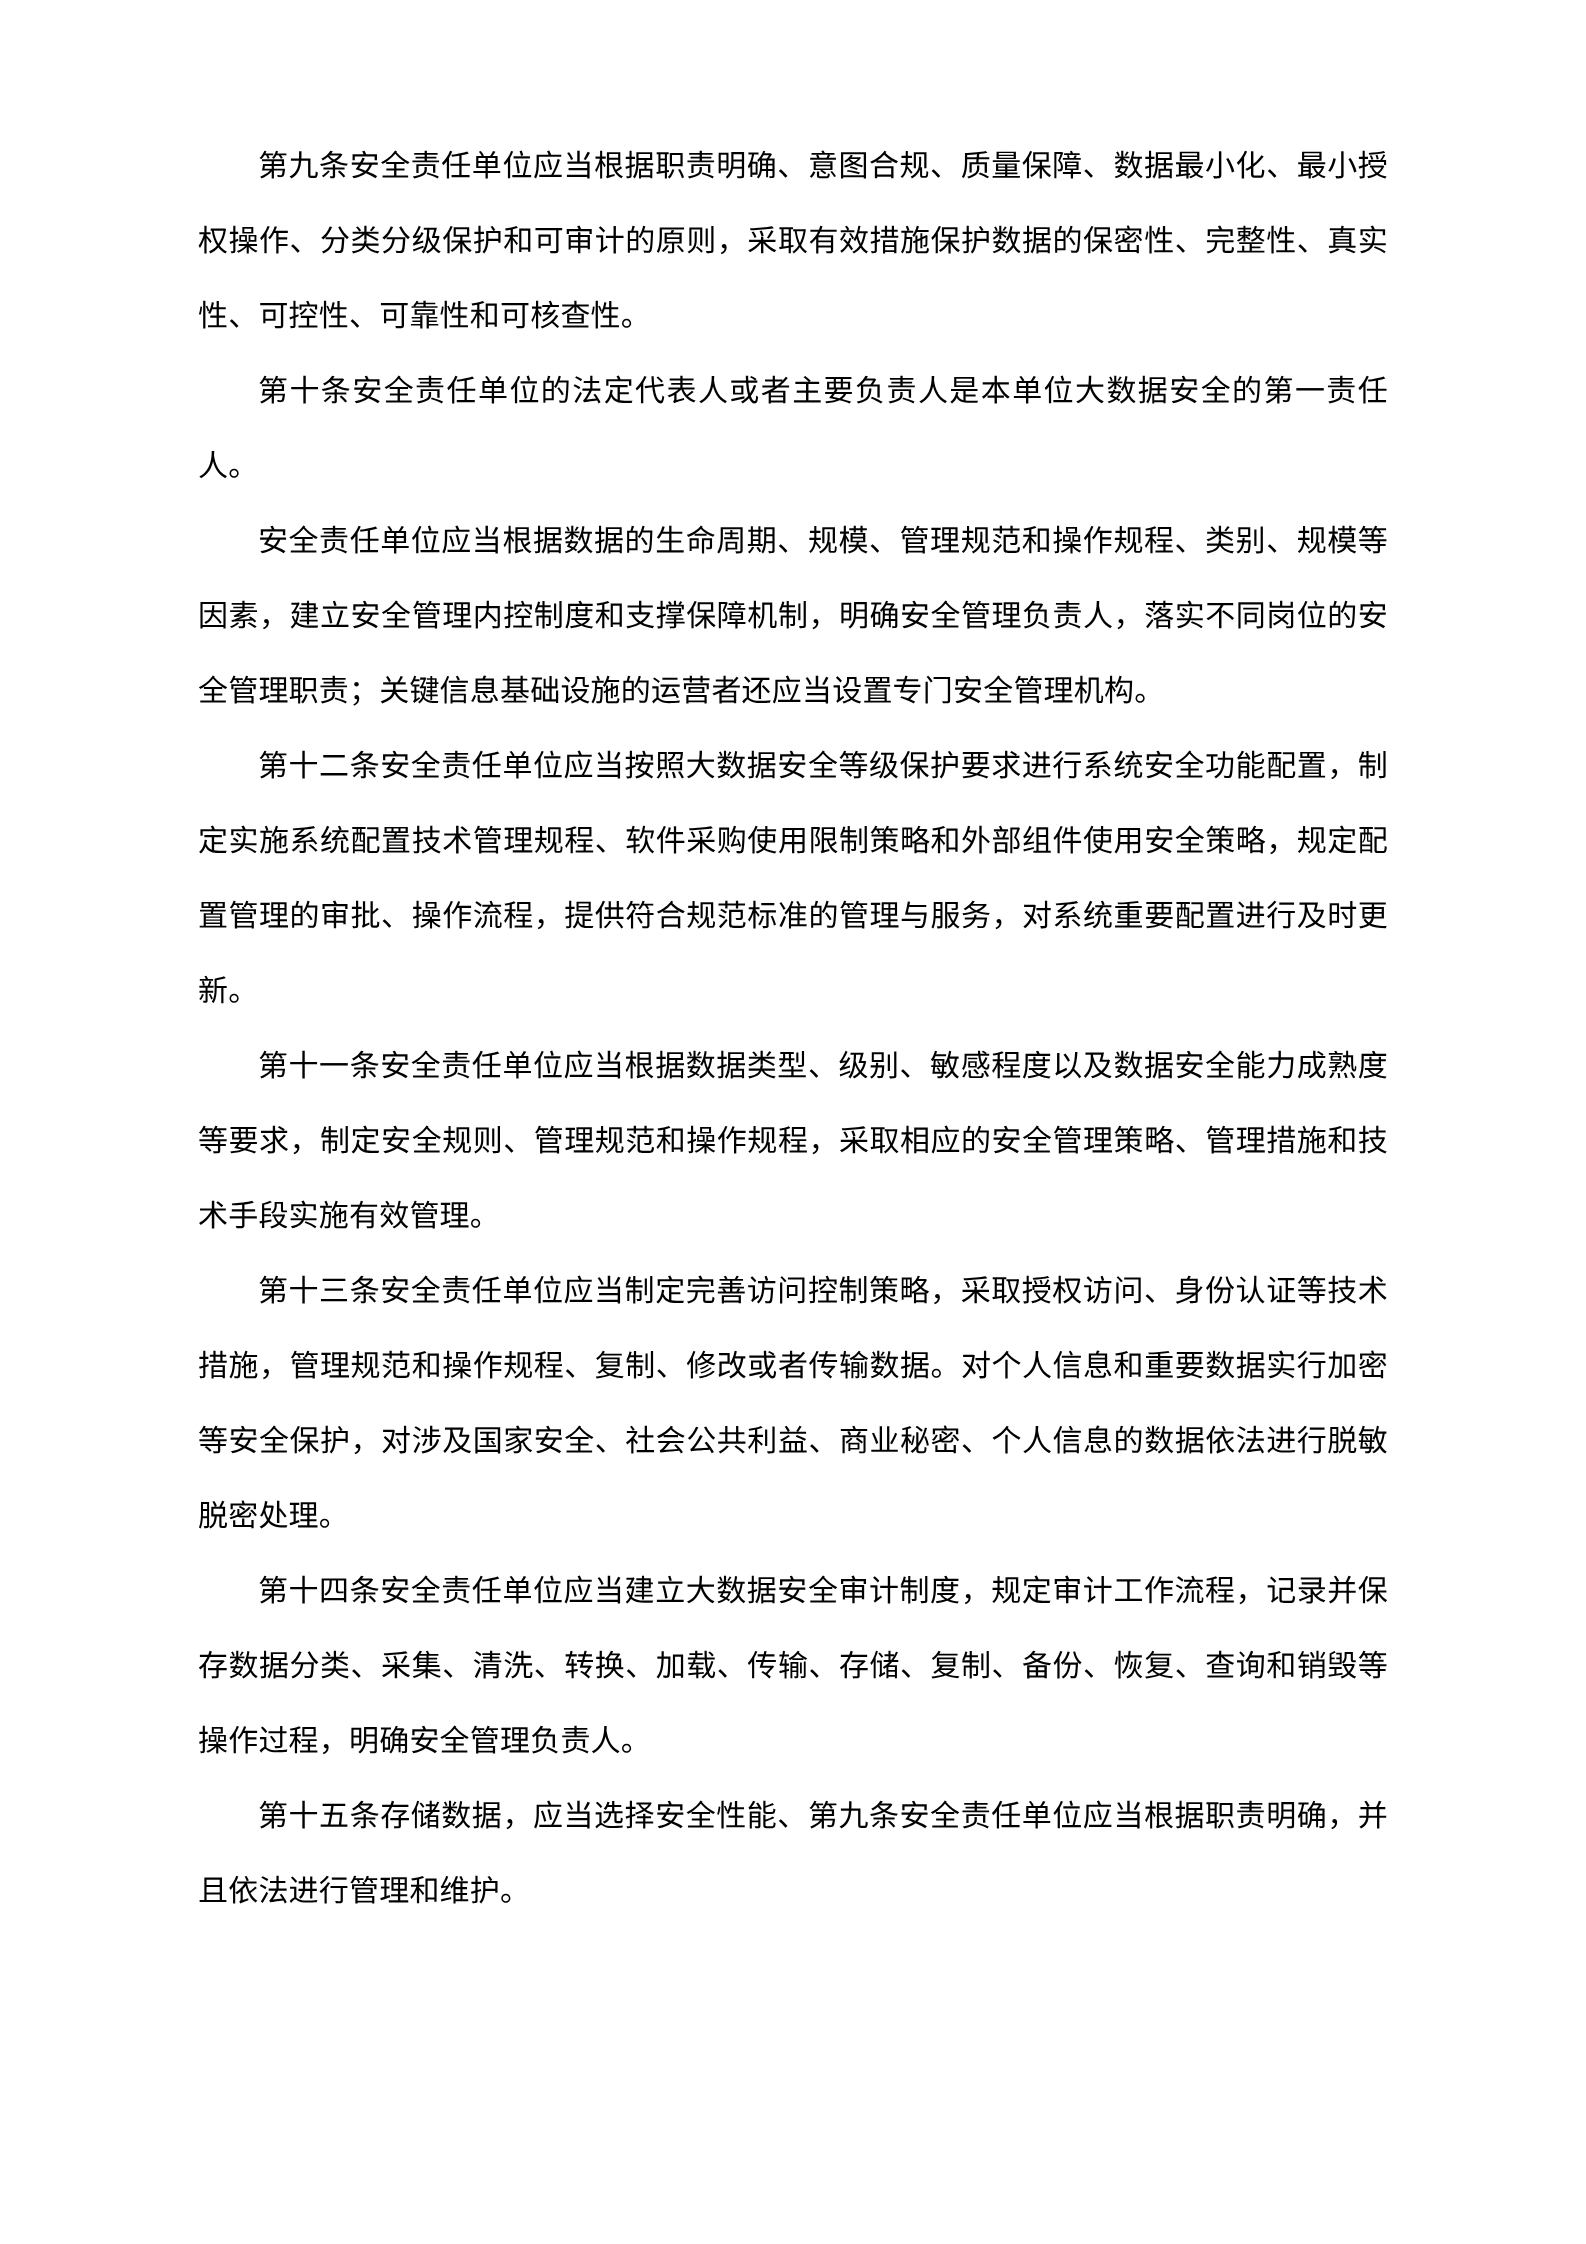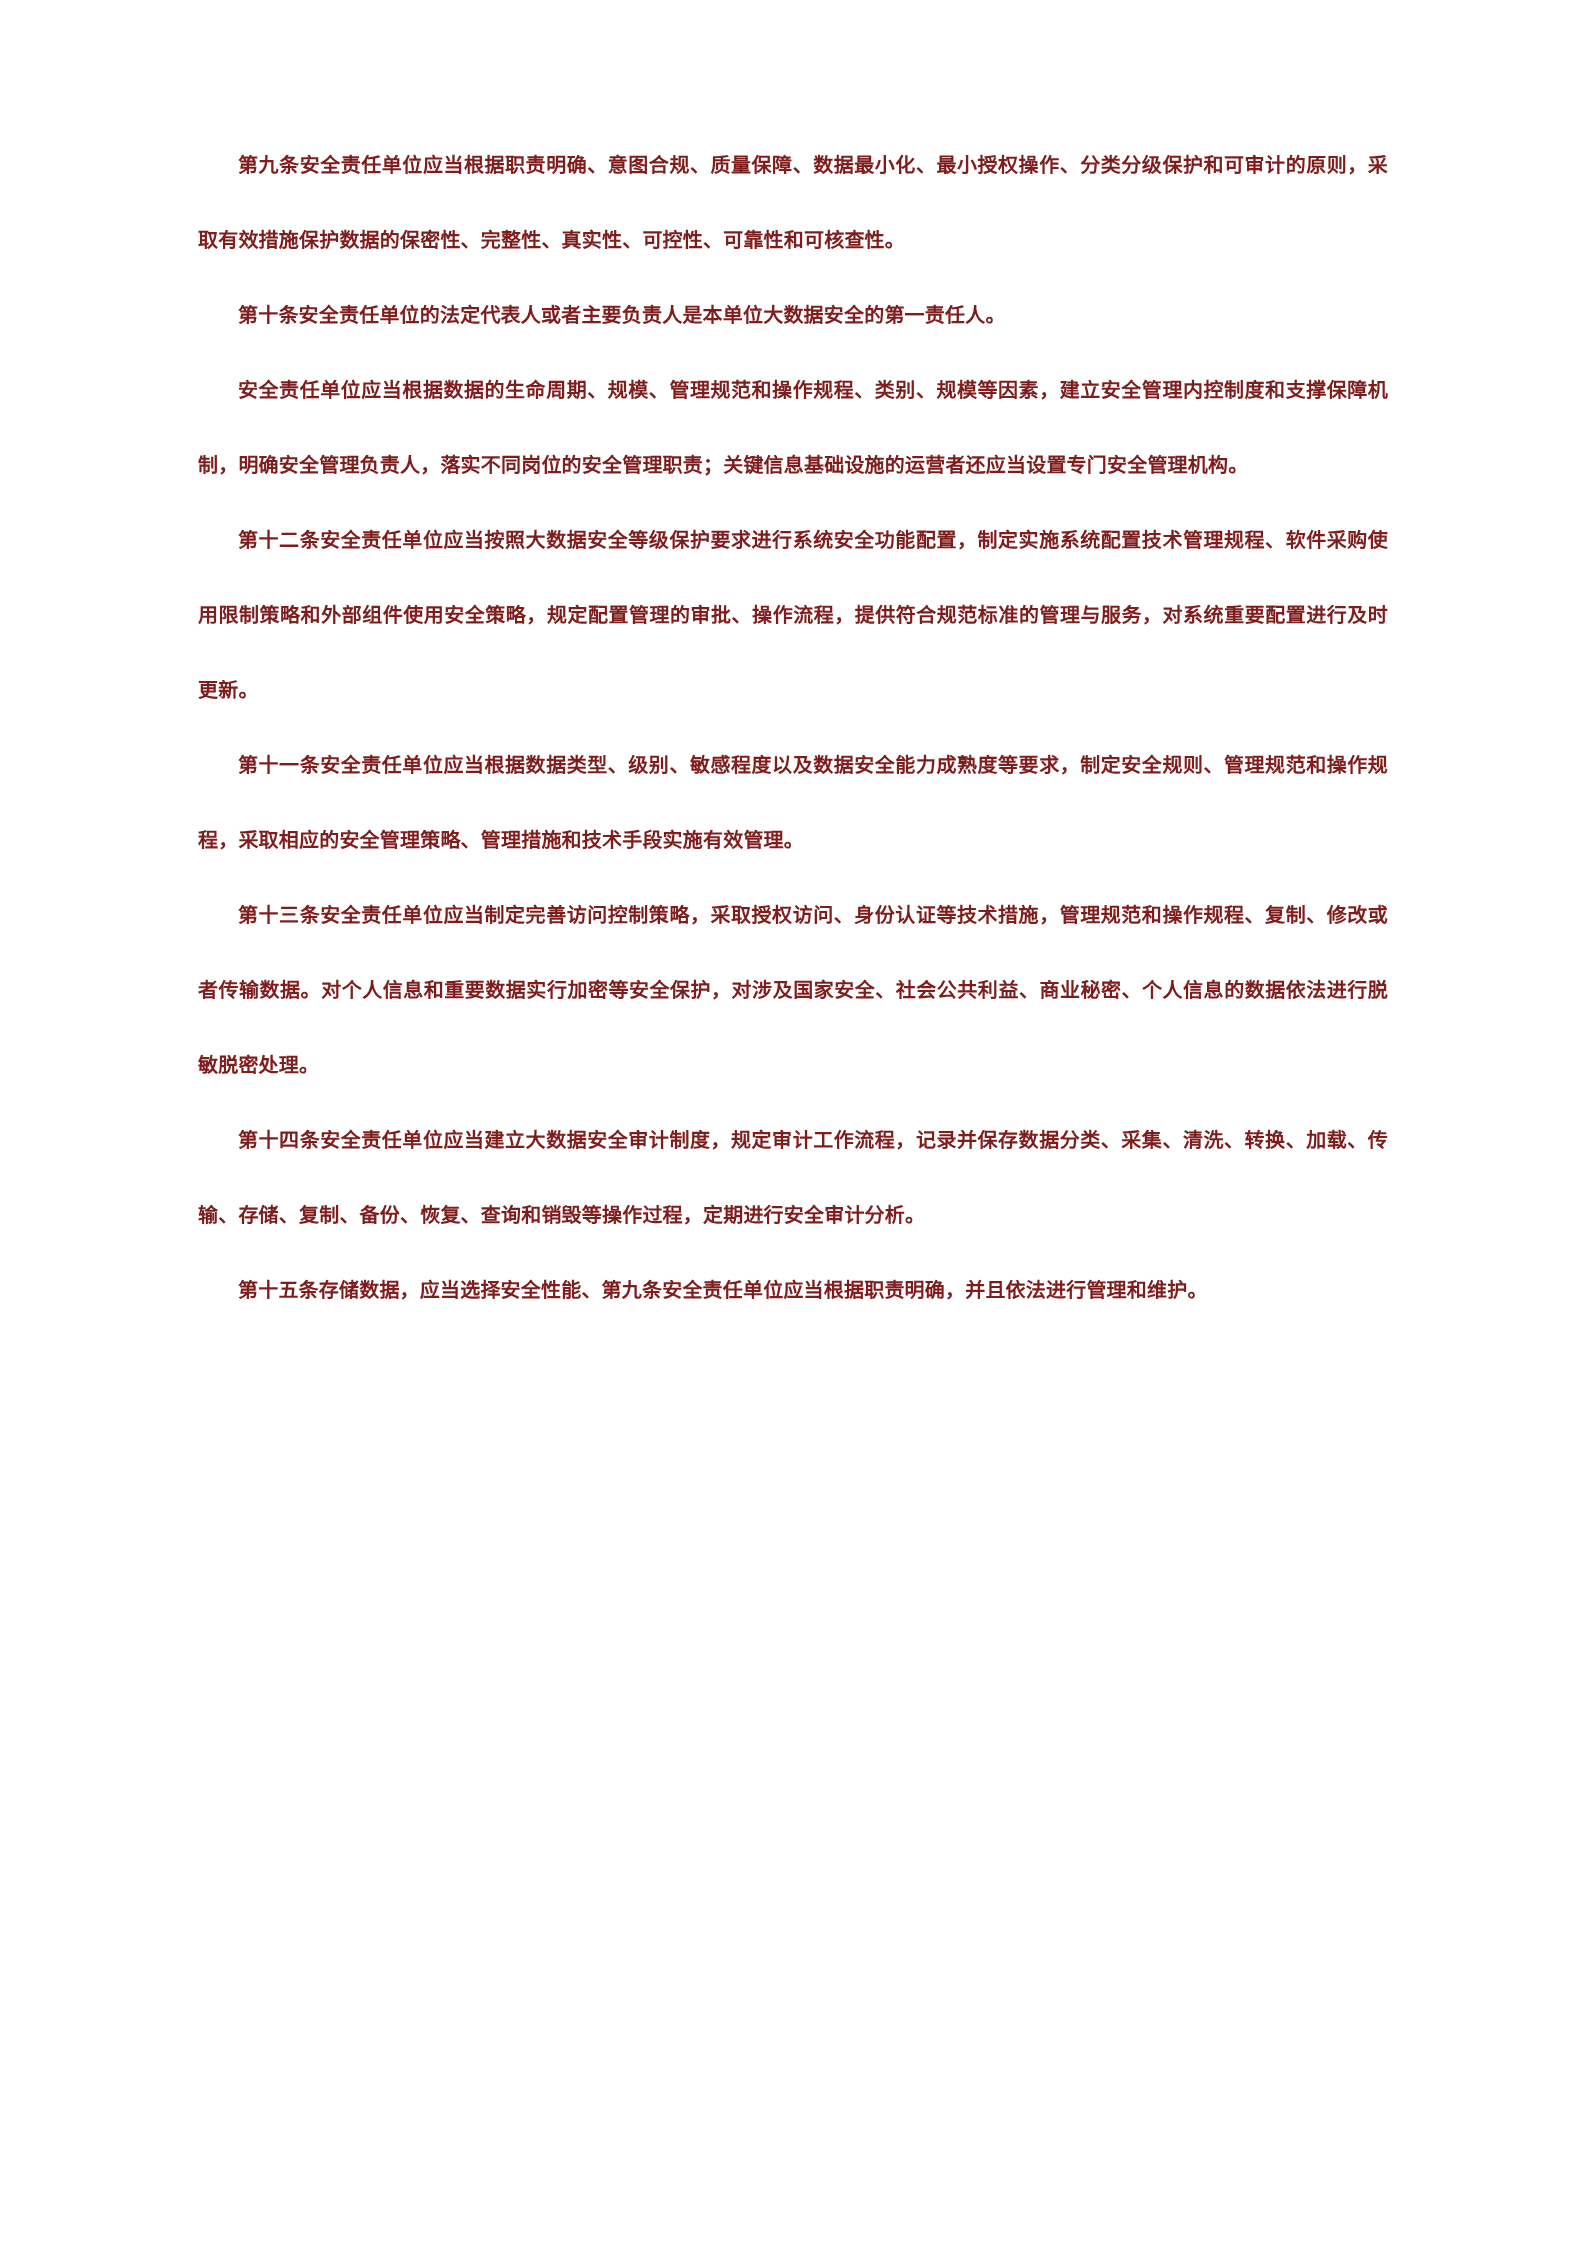--- a/index.html
+++ b/index.html
@@ -23,40 +23,40 @@
   .page-body {
     position: absolute;
     left: 198px;
     top: 128px;
     width: 1190px;
   }
   .para {
     margin: 0 0 0 0;
     padding: 0;
     text-indent: 2em;
-    font-size: 20px;
+    font-size: 30px;
     line-height: 75px;
     letter-spacing: 0.2px;
     text-align: justify;
     text-justify: inter-ideograph;
-    color: #7f1d1d;
-    font-weight: 700;
+    color: #000000;
+    font-weight: 400;
     word-break: break-all;
   }
   .para + .para {
     margin-top: 0px;
   }
 </style>
 </head>
 <body>
 
 <div class="page">
   <div class="page-body">
     <p class="para">第九条安全责任单位应当根据职责明确、意图合规、质量保障、数据最小化、最小授权操作、分类分级保护和可审计的原则，采取有效措施保护数据的保密性、完整性、真实性、可控性、可靠性和可核查性。</p>
     <p class="para">第十条安全责任单位的法定代表人或者主要负责人是本单位大数据安全的第一责任人。</p>
     <p class="para">安全责任单位应当根据数据的生命周期、规模、管理规范和操作规程、类别、规模等因素，建立安全管理内控制度和支撑保障机制，明确安全管理负责人，落实不同岗位的安全管理职责；关键信息基础设施的运营者还应当设置专门安全管理机构。</p>
     <p class="para">第十二条安全责任单位应当按照大数据安全等级保护要求进行系统安全功能配置，制定实施系统配置技术管理规程、软件采购使用限制策略和外部组件使用安全策略，规定配置管理的审批、操作流程，提供符合规范标准的管理与服务，对系统重要配置进行及时更新。</p>
     <p class="para">第十一条安全责任单位应当根据数据类型、级别、敏感程度以及数据安全能力成熟度等要求，制定安全规则、管理规范和操作规程，采取相应的安全管理策略、管理措施和技术手段实施有效管理。</p>
     <p class="para">第十三条安全责任单位应当制定完善访问控制策略，采取授权访问、身份认证等技术措施，管理规范和操作规程、复制、修改或者传输数据。对个人信息和重要数据实行加密等安全保护，对涉及国家安全、社会公共利益、商业秘密、个人信息的数据依法进行脱敏脱密处理。</p>
-    <p class="para">第十四条安全责任单位应当建立大数据安全审计制度，规定审计工作流程，记录并保存数据分类、采集、清洗、转换、加载、传输、存储、复制、备份、恢复、查询和销毁等操作过程，定期进行安全审计分析。</p>
+    <p class="para">第十四条安全责任单位应当建立大数据安全审计制度，规定审计工作流程，记录并保存数据分类、采集、清洗、转换、加载、传输、存储、复制、备份、恢复、查询和销毁等操作过程，明确安全管理负责人。</p>
     <p class="para">第十五条存储数据，应当选择安全性能、第九条安全责任单位应当根据职责明确，并且依法进行管理和维护。</p>
   </div>
 </div>
 
 </body></html>

